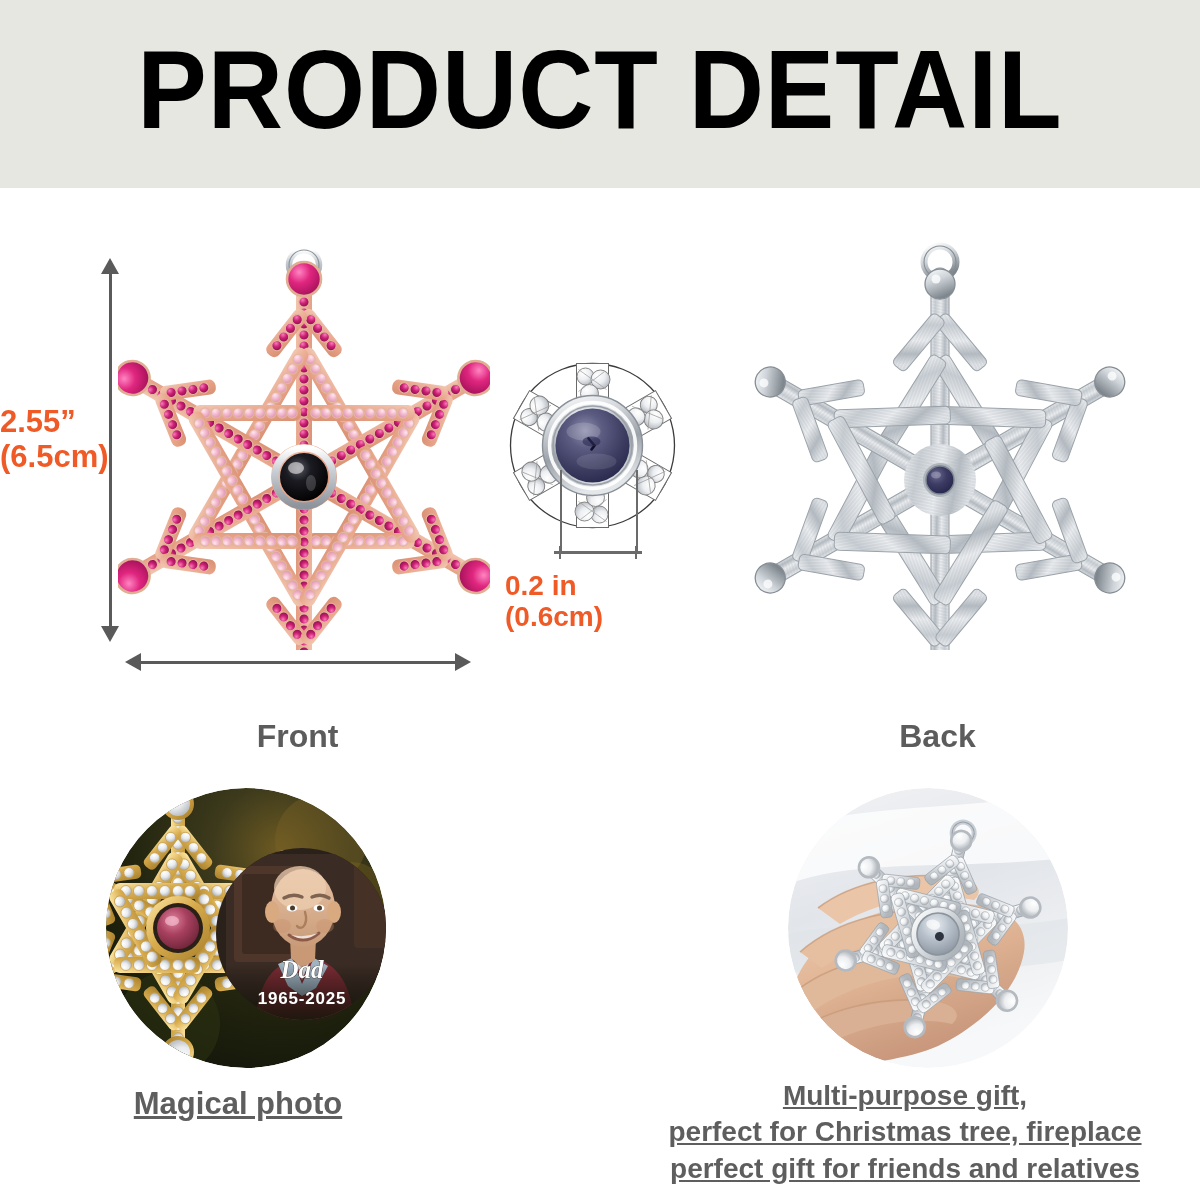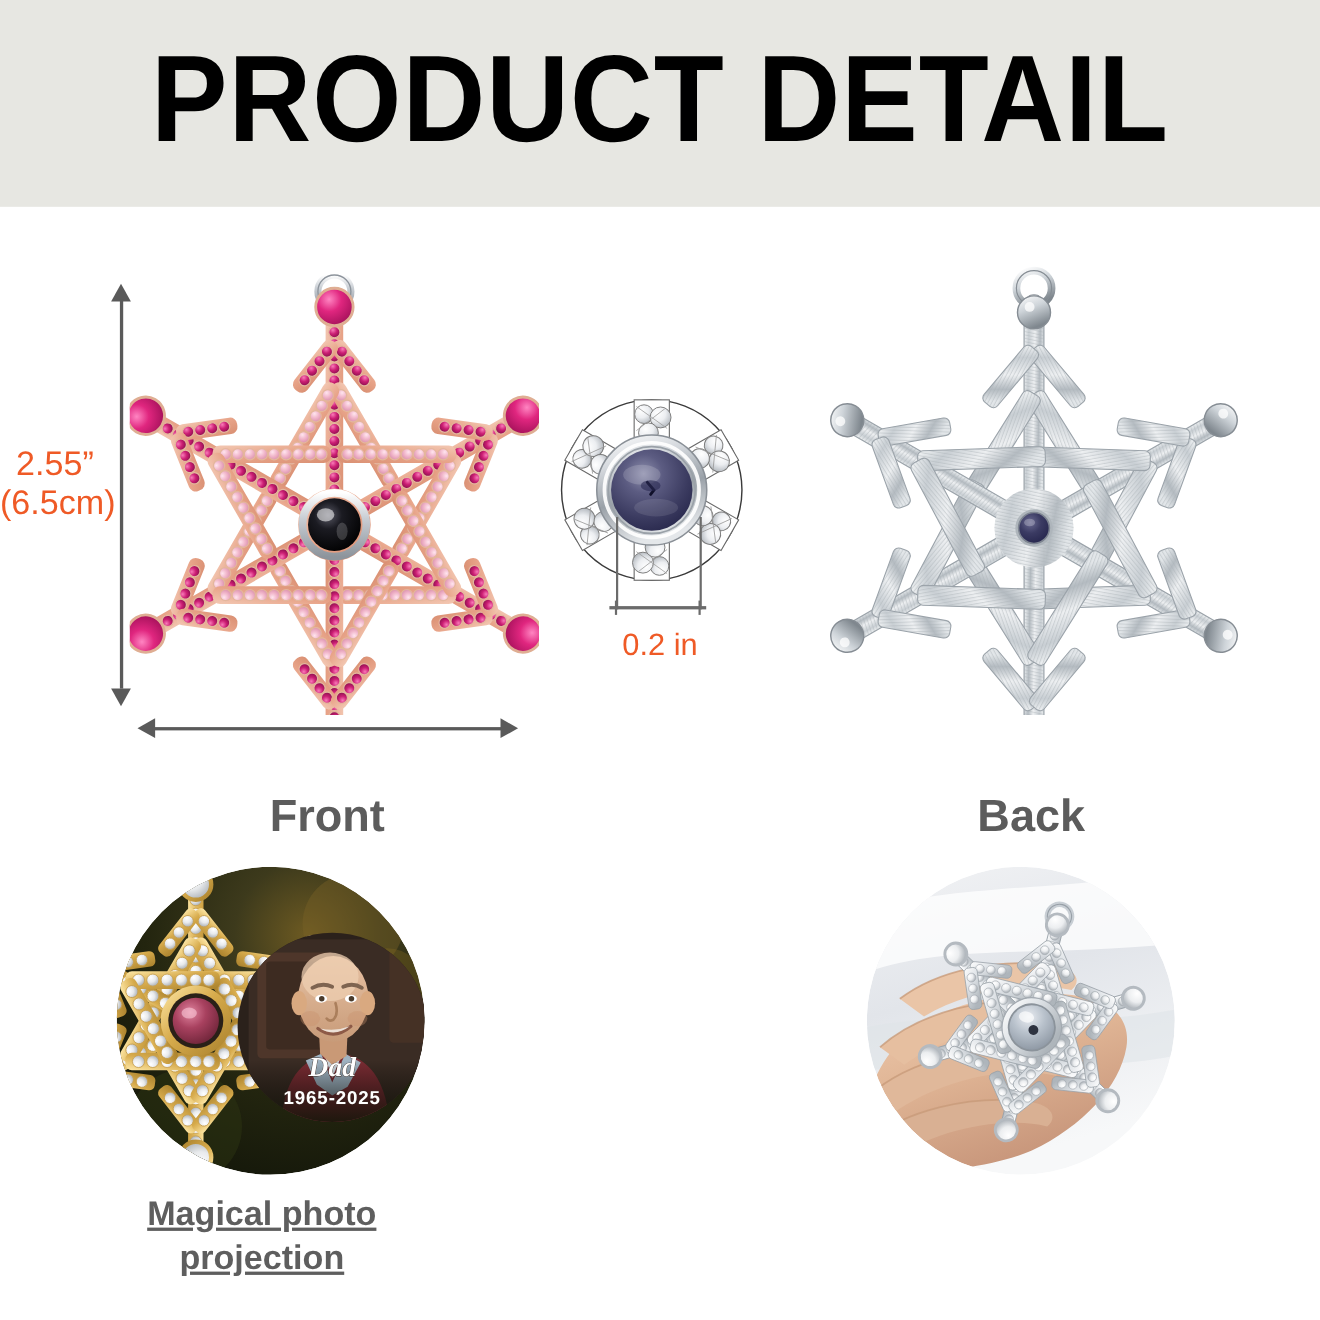--- a/index.html
+++ b/index.html
@@ -29,32 +29,32 @@
     color:#000000;
     transform:scaleX(0.93);
     transform-origin:center top;
     white-space:nowrap;
   }
 
   
   .dim-text{
     position:absolute;
     color:#ef5a26;
-    font-weight:normal;
+    font-weight:bold;
     font-family:"Liberation Sans", sans-serif;
-    text-align:center;
+    text-align:left;
     white-space:nowrap;
     line-height:1.12;
   }
   .view-label{
     position:absolute;
     color:#5c5c5c;
     font-weight:bold;
     font-family:"Liberation Sans", sans-serif;
-    font-size:41px;
+    font-size:32px;
     text-align:center;
     white-space:nowrap;
   }
   .caption{
     position:absolute;
     color:#5e5e5e;
     font-weight:bold;
     font-family:"Liberation Sans", sans-serif;
     text-align:center;
     line-height:1.3;
@@ -304,20 +304,21 @@
 
   <div>
     <div class="extline" style="left:560px;top:470px;height:84px;"></div>
     <div class="extline" style="left:636px;top:470px;height:84px;"></div>
     <div class="measbar" style="left:554px;top:551px;width:88px;"></div>
     <div class="meastick" style="left:559px;top:546px;"></div>
     <div class="meastick" style="left:635px;top:546px;"></div>
   </div>
   <div class="dim-text" style="left:505px;top:570px;width:190px;font-size:28px;">
     <div>0.2 in</div>
+    <div>(0.6cm)</div>
   </div>
 
   <div class="stage" style="left:754px;top:232px;width:372px;height:418px;">
     <svg width="372" height="418" viewBox="0 0 372 418">
       <defs>
         <linearGradient id="steelV" x1="0" y1="0" x2="1" y2="0.2">
           <stop offset="0%" stop-color="#f4f6f7"></stop>
           <stop offset="25%" stop-color="#c9cfd4"></stop>
           <stop offset="55%" stop-color="#eef0f2"></stop>
           <stop offset="80%" stop-color="#b4bbc1"></stop>
@@ -552,21 +553,20 @@
         </g>
 
         <text x="196" y="190" font-family="'Liberation Serif', serif" font-style="italic" font-weight="bold" font-size="25" fill="#ffffff" text-anchor="middle" stroke="#3a2a22" stroke-width="0.7" paint-order="stroke">Dad</text>
         <text x="196" y="216" font-family="'Liberation Sans', sans-serif" font-weight="bold" font-size="17" fill="#ffffff" text-anchor="middle" letter-spacing="0.8" stroke="#3a2a22" stroke-width="0.7" paint-order="stroke">1965-2025</text>
       </g>
     </svg>
   </div>
 
   <div class="caption" style="left:58px;top:1084px;width:360px;font-size:31px;">
     <div>Magical photo</div>
-    <div>projection</div>
   </div>
 
   <div class="photo-circle" style="left:788px;top:788px;width:280px;height:280px;">
     <svg width="280" height="280" viewBox="0 0 280 280">
       <defs>
         <clipPath id="clipR">
             <circle cx="140" cy="140" r="140"></circle>
           </clipPath>
         <linearGradient id="bgSoft" x1="0" y1="0" x2="0.3" y2="1">
           <stop offset="0%" stop-color="#f2f3f5"></stop>
@@ -690,14 +690,19 @@
 
           <circle cx="0" cy="0" r="27" fill="url(#silverArm)" stroke="#a2a9b0" stroke-width="1"></circle>
           <circle cx="0" cy="0" r="21" fill="url(#lensHand)" stroke="#8b939b" stroke-width="1.6"></circle>
           <circle cx="2" cy="2" r="4.5" fill="#2e3340"></circle>
           <ellipse cx="-7" cy="-8" rx="7" ry="5" fill="#ffffff" opacity="0.65"></ellipse>
         </g>
       </g>
     </svg>
   </div>
 
+  <div class="caption" style="left:640px;top:1078px;width:530px;font-size:28px;">
+    <div>Multi-purpose gift,</div>
+    <div>perfect for Christmas tree, fireplace</div>
+    <div>perfect gift for friends and relatives</div>
+  </div>
 
 </div>
 
 </body></html>

